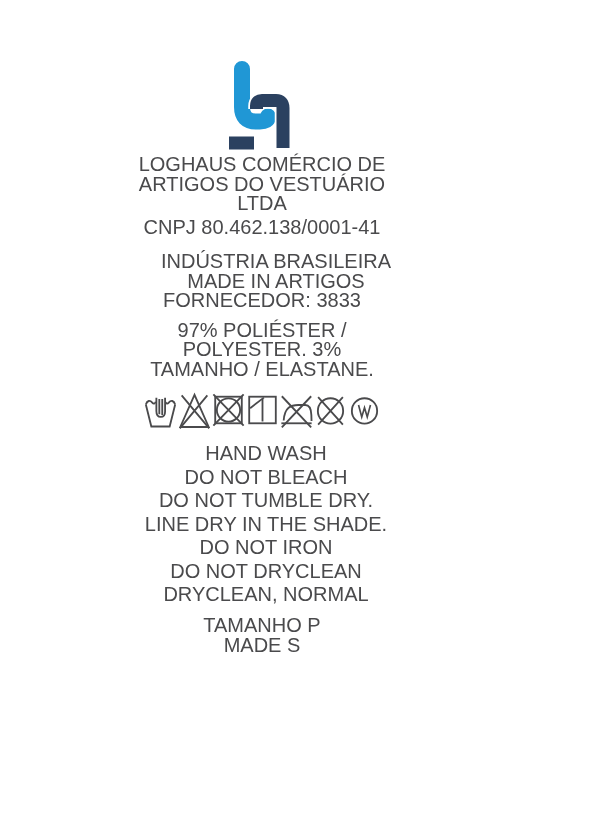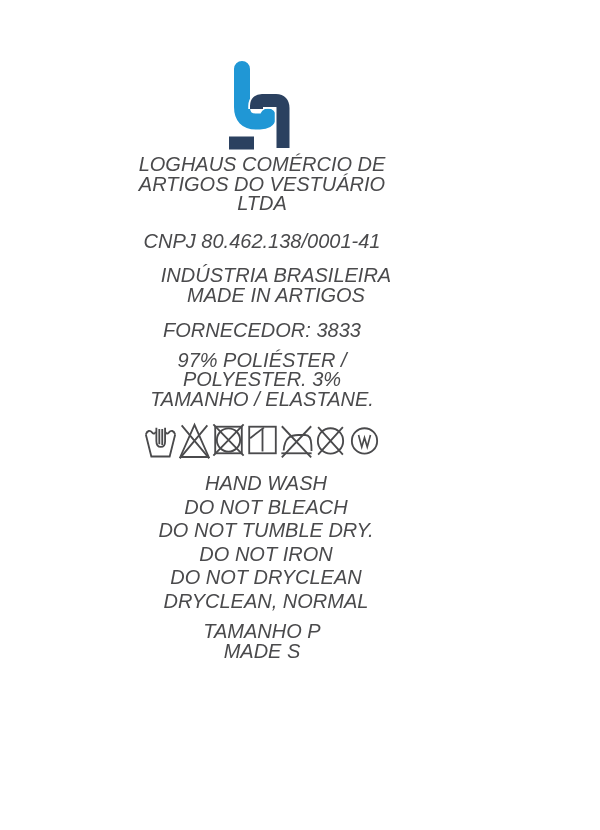--- a/index.html
+++ b/index.html
@@ -6,35 +6,34 @@
   body{
     width:600px;height:830px;
     background:#ffffff;
     font-family:"Liberation Sans","DejaVu Sans",sans-serif;
     color:#4a4a4c;
     overflow:hidden;
   }
   .label{
     width:524px;height:830px;
     text-align:center;
-    font-style:italic;
   }
   .logo-wrap{
     padding-top:58px;
     line-height:0;
   }
   .txt{
     font-size:20px;
     line-height:19.5px;
     letter-spacing:0px;
   }
   .company-block{margin-top:2px;}
-  .cnpj-line{margin-top:18px;}
+  .cnpj-line{margin-top:4px;}
   .origin-block{margin-top:15px;padding-left:28px;}
-  .supplier-line{margin-top:16px;}
+  .supplier-line{}
   .composition-block{margin-top:10px;}
   .symbols-row{
     margin-top:9px;
     height:44px;
     display:flex;
     justify-content:center;
     align-items:center;
     gap:1px;
   }
   .symbols-row svg{display:block;}
@@ -134,20 +133,21 @@
     <svg width="33" height="42" viewBox="0 0 36 44" class="care-symbol">
       <circle cx="18" cy="23" r="13.8"></circle>
       <path d="M11.5 16.5 L15 29.5 L18 19.5 L21 29.5 L24.5 16.5" stroke-width="1.8"></path>
     </svg>
   </div>
 
   <div class="care-block">
     <div>HAND WASH</div>
     <div>DO NOT BLEACH</div>
     <div>DO NOT TUMBLE DRY.</div>
+    <div>LINE DRY IN THE SHADE.</div>
     <div>DO NOT IRON</div>
     <div>DO NOT DRYCLEAN</div>
     <div>DRYCLEAN, NORMAL</div>
   </div>
 
   <div class="size-block">
     <div>TAMANHO P</div>
     <div>MADE S</div>
   </div>
 

